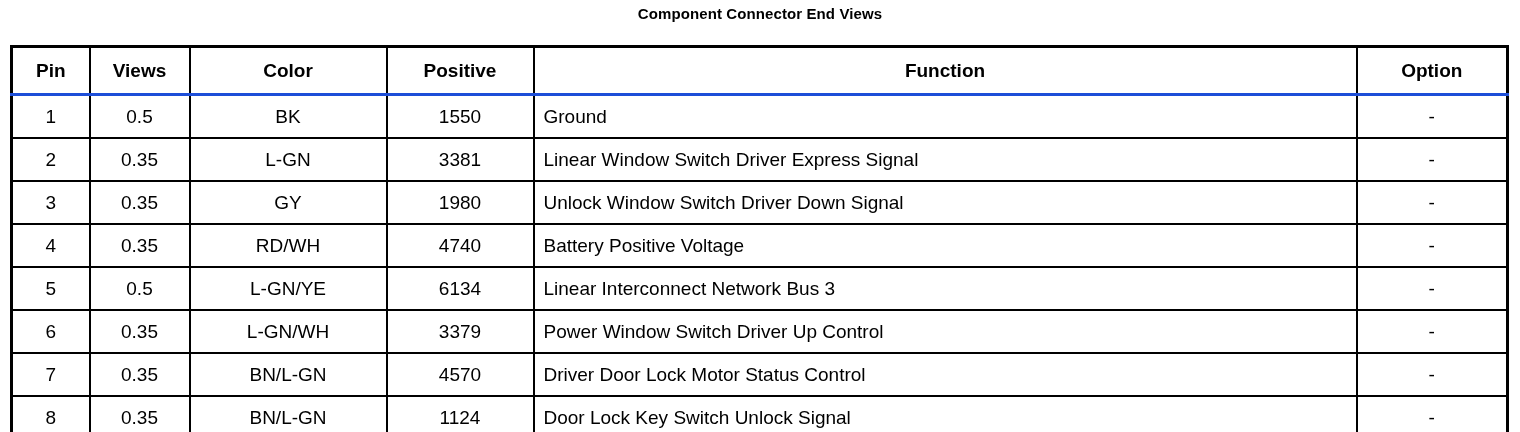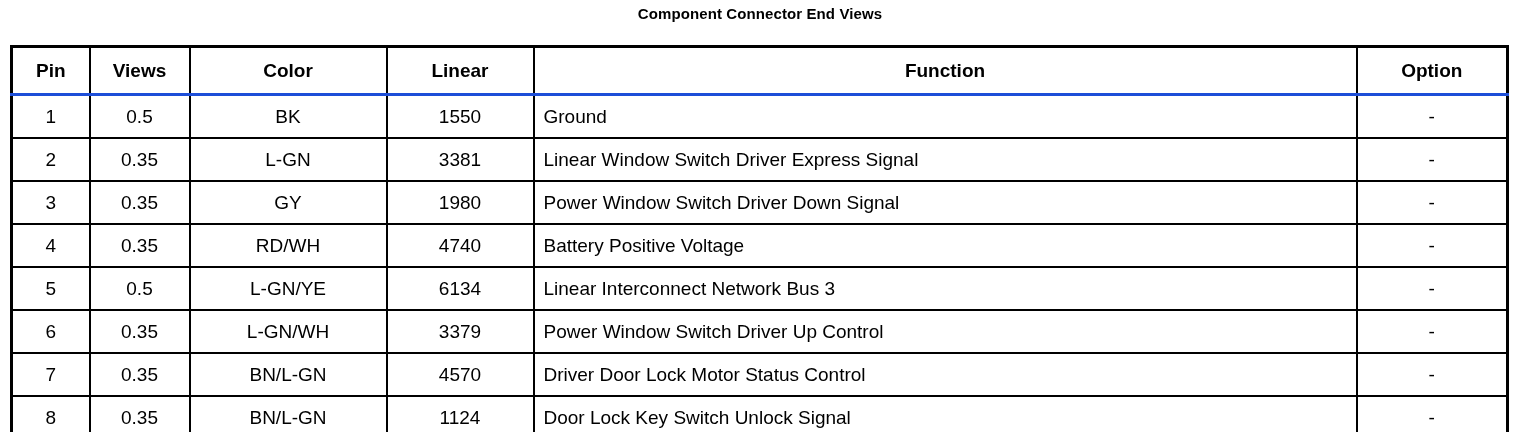--- a/index.html
+++ b/index.html
@@ -104,21 +104,21 @@
         <col class="c-color">
         <col class="c-circuit">
         <col class="c-function">
         <col class="c-option">
       </colgroup>
       <thead>
         <tr>
           <th class="th-first">Pin</th>
           <th>Views</th>
           <th>Color</th>
-          <th>Linear</th>
+          <th>Positive</th>
           <th>Function</th>
           <th class="th-last">Option</th>
         </tr>
       </thead>
       <tbody>
         <tr>
           <td class="td-first">1</td>
           <td>0.5</td>
           <td>BK</td>
           <td>1550</td>
@@ -131,21 +131,21 @@
           <td>L-GN</td>
           <td>3381</td>
           <td class="cell-function">Linear Window Switch Driver Express Signal</td>
           <td class="td-last">-</td>
         </tr>
         <tr>
           <td class="td-first">3</td>
           <td>0.35</td>
           <td>GY</td>
           <td>1980</td>
-          <td class="cell-function">Power Window Switch Driver Down Signal</td>
+          <td class="cell-function">Unlock Window Switch Driver Down Signal</td>
           <td class="td-last">-</td>
         </tr>
         <tr>
           <td class="td-first">4</td>
           <td>0.35</td>
           <td>RD/WH</td>
           <td>4740</td>
           <td class="cell-function">Battery Positive Voltage</td>
           <td class="td-last">-</td>
         </tr>

